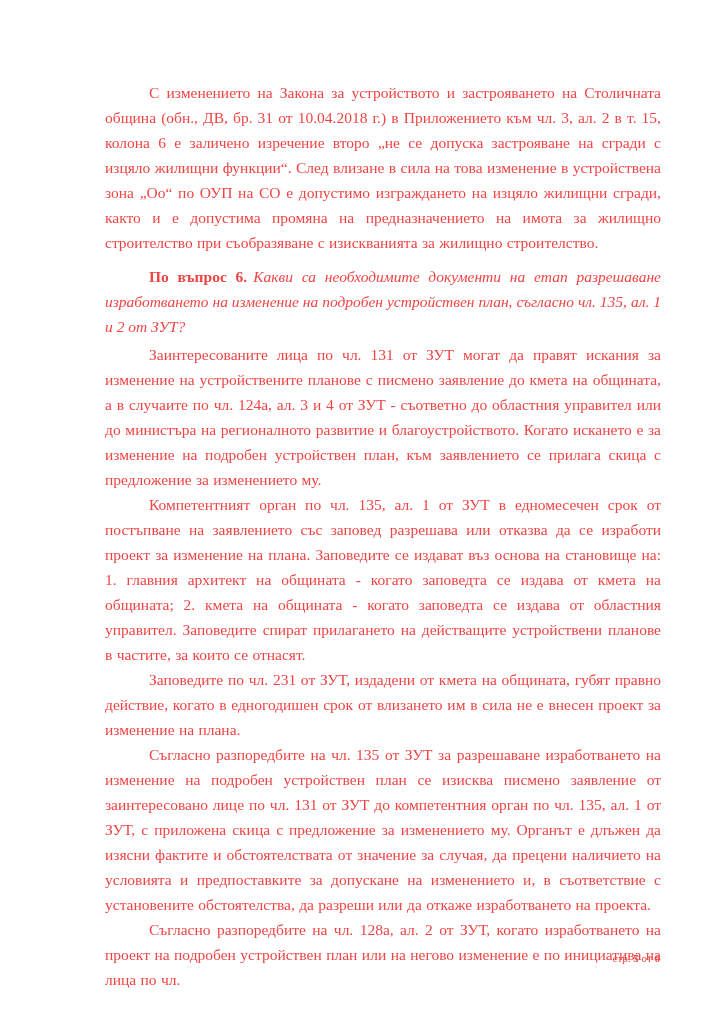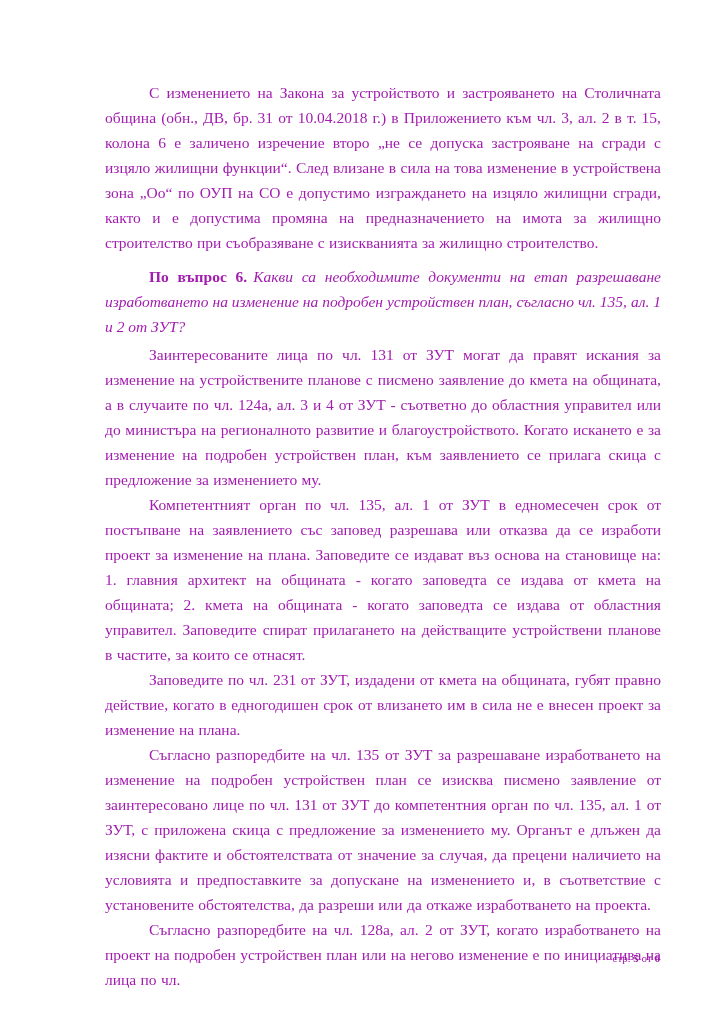--- a/index.html
+++ b/index.html
@@ -6,21 +6,21 @@
     margin: 0;
     padding: 0;
     background: #ffffff;
   }
   .page {
     position: relative;
     width: 724px;
     height: 1024px;
     background: #ffffff;
     font-family: "Liberation Serif", "DejaVu Serif", serif;
-    color: #a21caf;
+    color: #ef4444;
     overflow: hidden;
     box-sizing: border-box;
   }
   .content {
     position: absolute;
     top: 80px;
     left: 105px;
     width: 556px;
   }
   p.body-par {

